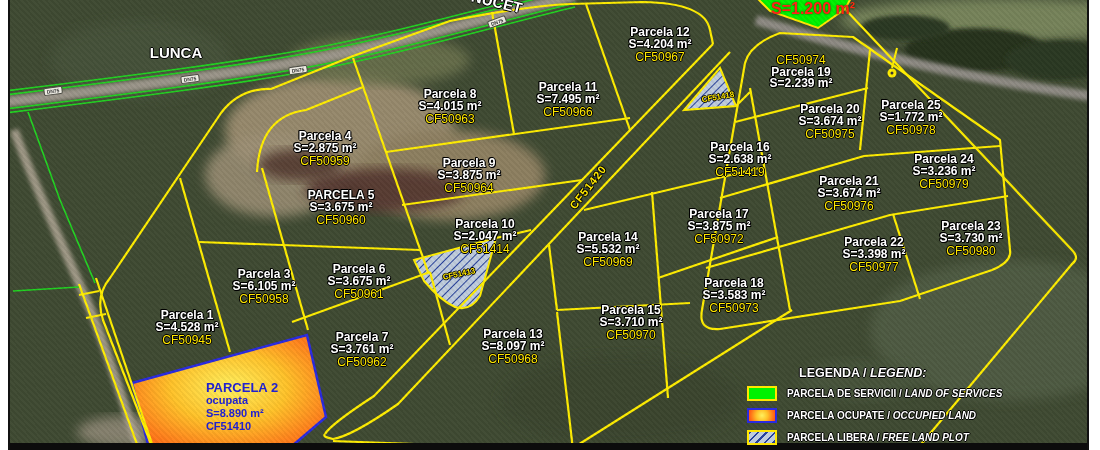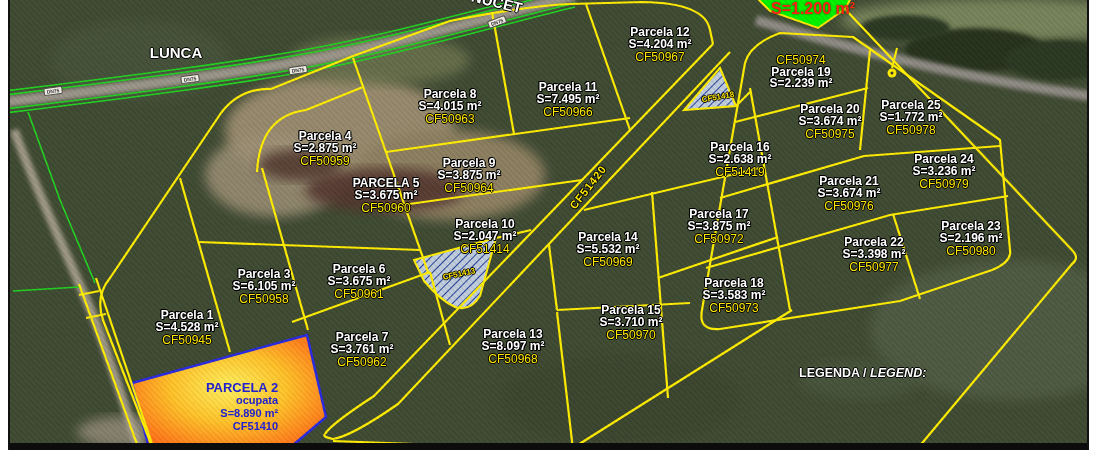--- a/index.html
+++ b/index.html
@@ -25,21 +25,21 @@
   .place{position:absolute;transform:translate(-50%,-50%);color:#fff;font-weight:bold;
       text-shadow:-1px 0 #000,1px 0 #000,0 -1px #000,0 1px #000;white-space:nowrap;}
   .roadsign{position:absolute;transform:translate(-50%,-50%) rotate(-7deg);background:#eceae2;
       border:1px solid #4a4a42;border-radius:2px;font-size:5px;font-weight:bold;color:#333;
       padding:0 2px;line-height:6px;white-space:nowrap;}
   .freelbl{position:absolute;transform:translate(-50%,-50%);font-size:8px;font-weight:bold;
       color:#ffe800;text-shadow:-1px 0 #000,1px 0 #000,0 -1px #000,0 1px #000;white-space:nowrap;}
   .cfroad{position:absolute;transform:translate(-50%,-50%) rotate(-52deg);font-size:11px;
       font-weight:bold;color:#ffe800;letter-spacing:1px;
       text-shadow:-1px 0 #000,1px 0 #000,0 -1px #000,0 1px #000;white-space:nowrap;}
-  .occlbl{position:absolute;transform:translate(-50%,0);text-align:right;color:#2121cf;
+  .occlbl{position:absolute;transform:translate(-50%,0);text-align:left;color:#2121cf;
       white-space:nowrap;line-height:13px;}
   .occlbl .nm{font-size:13px;font-weight:bold;}
   .occlbl .st,.occlbl .ar,.occlbl .cf{font-size:11px;font-weight:bold;}
   .svclbl{position:absolute;transform:translate(-50%,0);color:#ff2516;font-size:16px;
       font-weight:bold;white-space:nowrap;text-shadow:0 0 2px #004d00;}
   
   #legend{position:absolute;left:737px;top:366px;z-index:20;}
   .leg-title{font-size:12.5px;font-weight:bold;color:#fff;margin-left:52px;margin-bottom:6px;
       text-shadow:-1px 0 #000,1px 0 #000,0 -1px #000,0 1px #000;}
   .leg-title i{font-style:italic;}
@@ -186,21 +186,21 @@
           <div class="plabel" style="left: 254px; top: 287px;">
             <div class="nm">Parcela 3</div>
             <div class="ar">S=6.105 m²</div>
             <div class="cf">CF50958</div>
           </div>
           <div class="plabel" style="left: 315px; top: 149px;">
             <div class="nm">Parcela 4</div>
             <div class="ar">S=2.875 m²</div>
             <div class="cf">CF50959</div>
           </div>
-          <div class="plabel caps" style="left: 331px; top: 196px; margin-left: 45px;">
+          <div class="plabel caps" style="left: 331px; top: 208px;">
             <div class="nm">PARCELA 5</div>
             <div class="ar">S=3.675 m²</div>
             <div class="cf">CF50960</div>
           </div>
           <div class="plabel" style="left: 349px; top: 282px;">
             <div class="nm">Parcela 6</div>
             <div class="ar">S=3.675 m²</div>
             <div class="cf">CF50961</div>
           </div>
           <div class="plabel" style="left: 352px; top: 350px;">
@@ -278,21 +278,21 @@
             <div class="ar">S=3.674 m²</div>
             <div class="cf">CF50976</div>
           </div>
           <div class="plabel" style="left: 864px; top: 255px;">
             <div class="nm">Parcela 22</div>
             <div class="ar">S=3.398 m²</div>
             <div class="cf">CF50977</div>
           </div>
           <div class="plabel" style="left: 961px; top: 239px;">
             <div class="nm">Parcela 23</div>
-            <div class="ar">S=2.196 m²</div>
+            <div class="ar">S=3.730 m²</div>
             <div class="cf">CF50980</div>
           </div>
           <div class="plabel" style="left: 934px; top: 172px;">
             <div class="nm">Parcela 24</div>
             <div class="ar">S=3.236 m²</div>
             <div class="cf">CF50979</div>
           </div>
           <div class="plabel" style="left: 901px; top: 118px;">
             <div class="nm">Parcela 25</div>
             <div class="ar">S=1.772 m²</div>
@@ -316,20 +316,32 @@
       <div class="ar">S=8.890 m²</div>
       <div class="cf">CF51410</div>
     </div>
 
     <div class="svclbl" style="left:803px;top:0px;">S=1.200 m²</div>
   </div>
 
   <div id="legend">
     <div class="leg-title"><span>LEGENDA / </span><i>LEGEND:</i></div>
     <div id="legend-rows">
+          <div class="leg-row">
+            <div class="leg-swatch sw-services"></div>
+            <div class="leg-text"><span>PARCELA DE SERVICII / </span><i>LAND OF SERVICES</i></div>
+          </div>
+          <div class="leg-row">
+            <div class="leg-swatch sw-occupied"></div>
+            <div class="leg-text"><span>PARCELA OCUPATE / </span><i>OCCUPIED LAND</i></div>
+          </div>
+          <div class="leg-row">
+            <div class="leg-swatch sw-free"></div>
+            <div class="leg-text"><span>PARCELA LIBERA / </span><i>FREE LAND PLOT</i></div>
+          </div>
         </div>
   </div>
  </div>
 
  <div class="frame-bottom"></div>
  <div class="frame-left"></div>
  <div class="frame-left-line"></div>
  <div class="frame-right-line"></div>
  <div class="frame-right"></div>
 </div>

